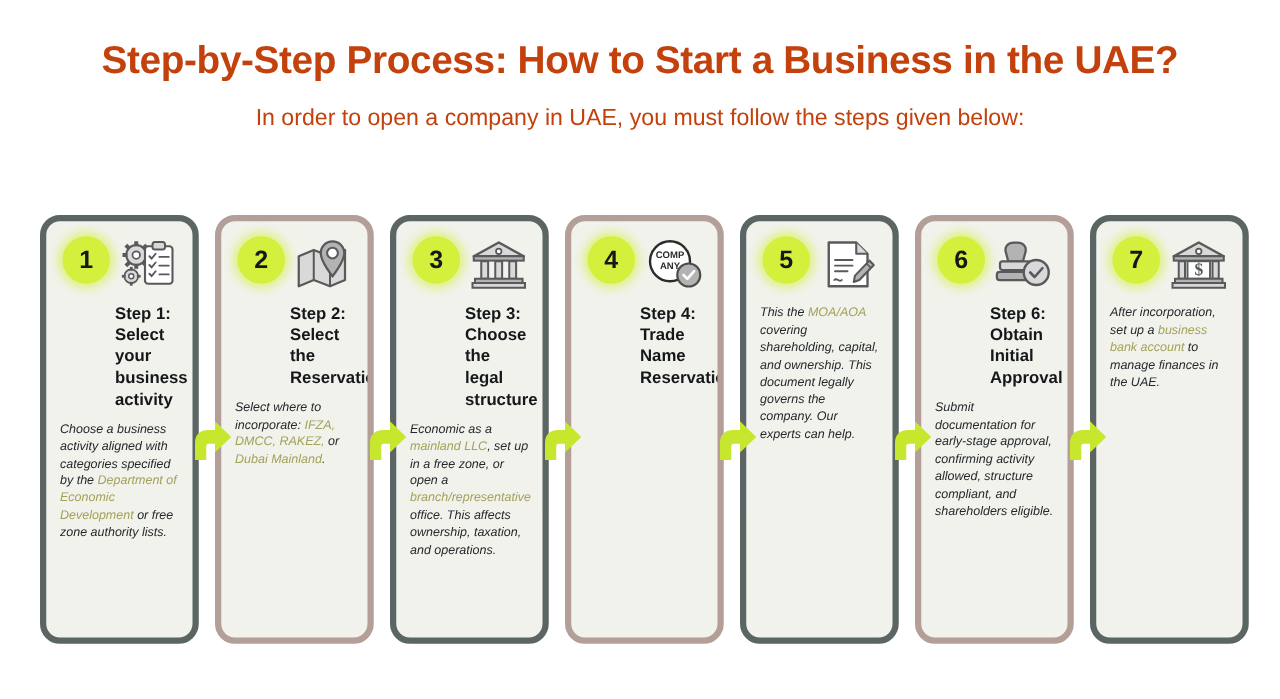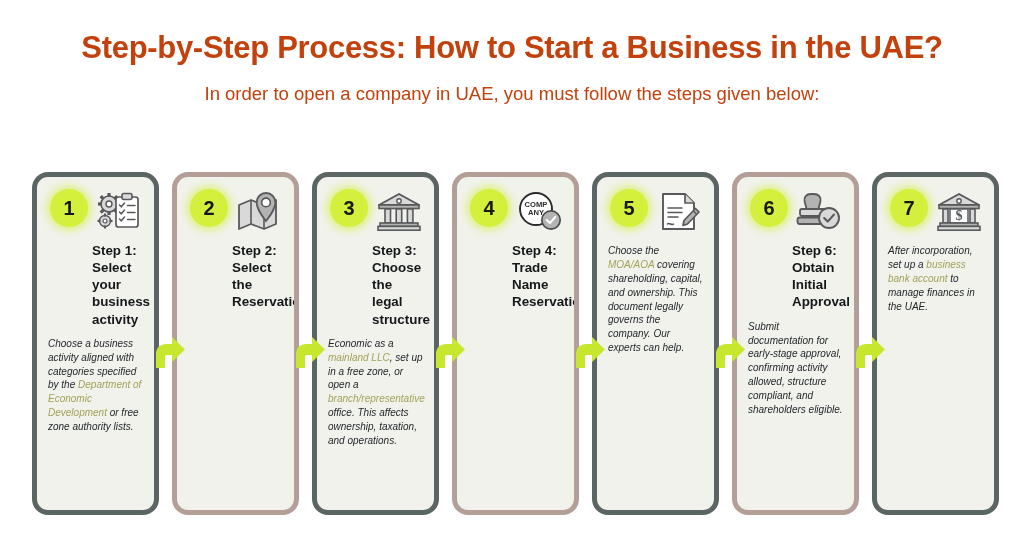--- a/index.html
+++ b/index.html
@@ -168,20 +168,21 @@
             <div class="icon-wrap">
     <svg width="46" height="42" viewBox="0 0 46 42">
       <path d="M3 14 L15 9 L28 14 L40 9 L40 33 L28 38 L15 33 L3 38 Z" fill="#d9d9d9" stroke="#58595b" stroke-width="1.8" stroke-linejoin="round"></path>
       <path d="M15 9 L15 33 M28 14 L28 38" stroke="#58595b" stroke-width="1.6" fill="none"></path>
       <path d="M30 2 C24.8 2 20.6 6.2 20.6 11.4 C20.6 18.5 30 30 30 30 C30 30 39.4 18.5 39.4 11.4 C39.4 6.2 35.2 2 30 2 Z" fill="#b3b3b3" stroke="#58595b" stroke-width="1.8"></path>
       <circle cx="30" cy="11.4" r="4.3" fill="#fff" stroke="#58595b" stroke-width="1.6"></circle>
     </svg>
             </div>
           </div>
           <div class="step-title">Step 2: Select the Reservation</div>
+          <div class="step-desc"><span>Select where to incorporate: </span><span class="hl">IFZA, DMCC, RAKEZ,</span><span> or </span><span class="hl">Dubai Mainland</span><span>.</span></div>
         </div>
         <div class="arrow">
   <svg width="32" height="40" viewBox="0 0 32 40">
     <path d="M2 36 L2 22 C2 15.5 6.5 12 12.5 12 L18 12 L18 5 L31 17.5 L18 30 L18 23 L13 23 C11.5 23 11 23.8 11 25.3 L11 36 Z" fill="#c6e72e"></path>
   </svg>
         </div>
       </div>
       <div class="step-slot">
         <div class="card">
           <div class="card-head">
@@ -240,21 +241,21 @@
       <path d="M29 3 V12 H38" fill="#d9d9d9" stroke="#58595b" stroke-width="1.7" stroke-linejoin="round"></path>
       <g stroke="#58595b" stroke-width="1.5" stroke-linecap="round">
         <path d="M12 17 h14 M12 21.5 h14 M12 26 h10"></path>
         <path d="M11.5 33 c2 -2.4 4 2.4 6 0"></path>
       </g>
       <path d="M28 29.5 L39.5 17.5 L43 21 L31.5 33 L27 34.5 Z" fill="#b3b3b3" stroke="#58595b" stroke-width="1.7" stroke-linejoin="round"></path>
       <path d="M37.2 19.8 L40.8 23.4" stroke="#58595b" stroke-width="1.4"></path>
     </svg>
             </div>
           </div>
-          <div class="step-desc"><span>Choose the </span><span class="hl">MOA/AOA</span><span> covering shareholding, capital, and ownership. This document legally governs the company. Our experts can help.</span></div>
+          <div class="step-desc"><span>This the </span><span class="hl">MOA/AOA</span><span> covering shareholding, capital, and ownership. This document legally governs the company. Our experts can help.</span></div>
         </div>
         <div class="arrow">
   <svg width="32" height="40" viewBox="0 0 32 40">
     <path d="M2 36 L2 22 C2 15.5 6.5 12 12.5 12 L18 12 L18 5 L31 17.5 L18 30 L18 23 L13 23 C11.5 23 11 23.8 11 25.3 L11 36 Z" fill="#c6e72e"></path>
   </svg>
         </div>
       </div>
       <div class="step-slot">
         <div class="card mauve">
           <div class="card-head">

